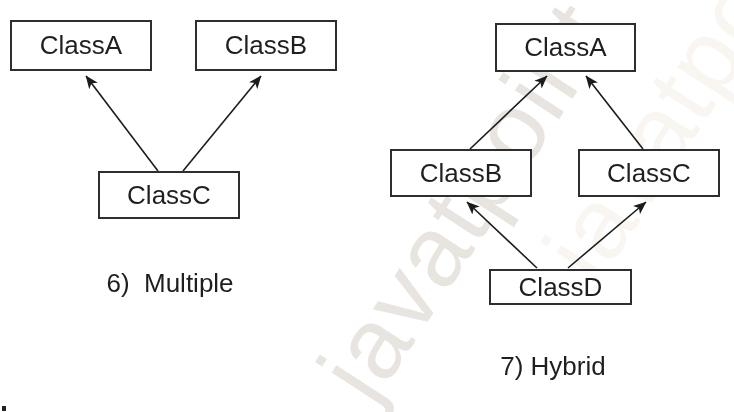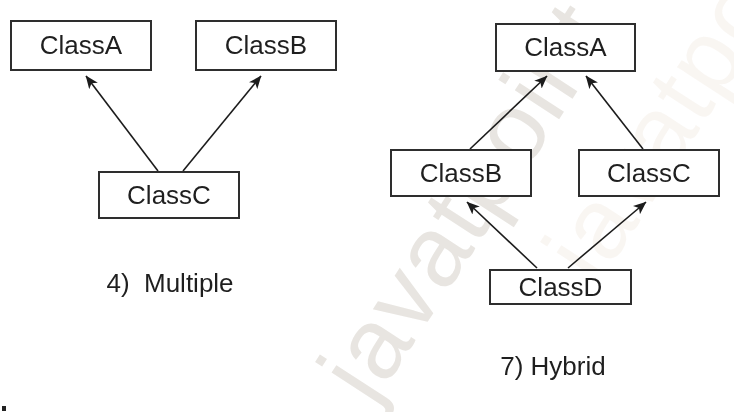--- a/index.html
+++ b/index.html
@@ -99,21 +99,21 @@
 
 <div class="class-box box-m-a">
   <span>ClassA</span>
 </div>
 <div class="class-box box-m-b">
   <span>ClassB</span>
 </div>
 <div class="class-box box-m-c">
   <span>ClassC</span>
 </div>
-<div class="caption caption-multiple">4)  Multiple</div>
+<div class="caption caption-multiple">6)  Multiple</div>
 
 <div class="class-box box-h-a">
   <span>ClassA</span>
 </div>
 <div class="class-box box-h-b">
   <span>ClassB</span>
 </div>
 <div class="class-box box-h-c">
   <span>ClassC</span>
 </div>

